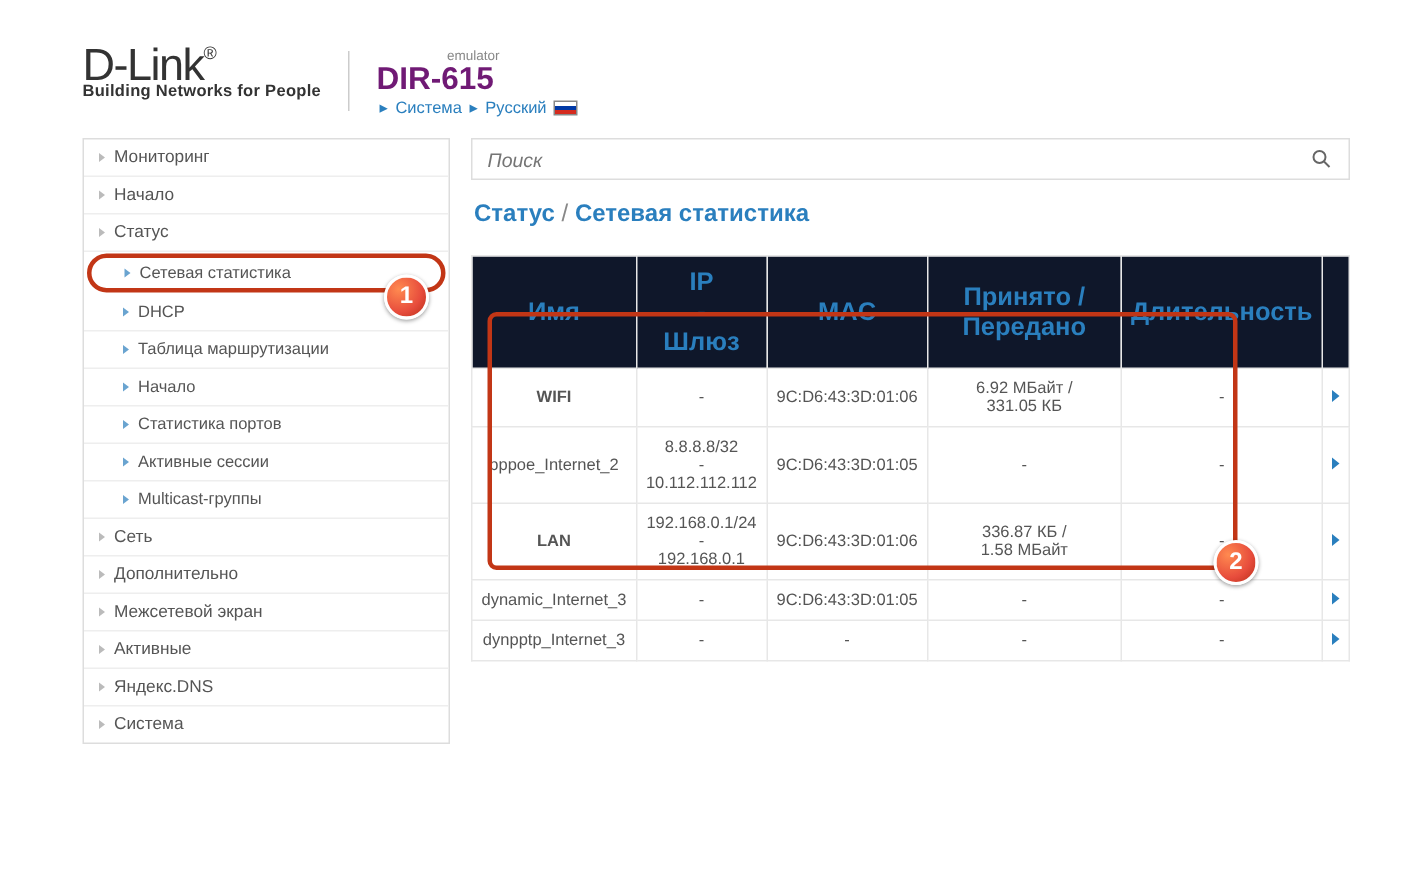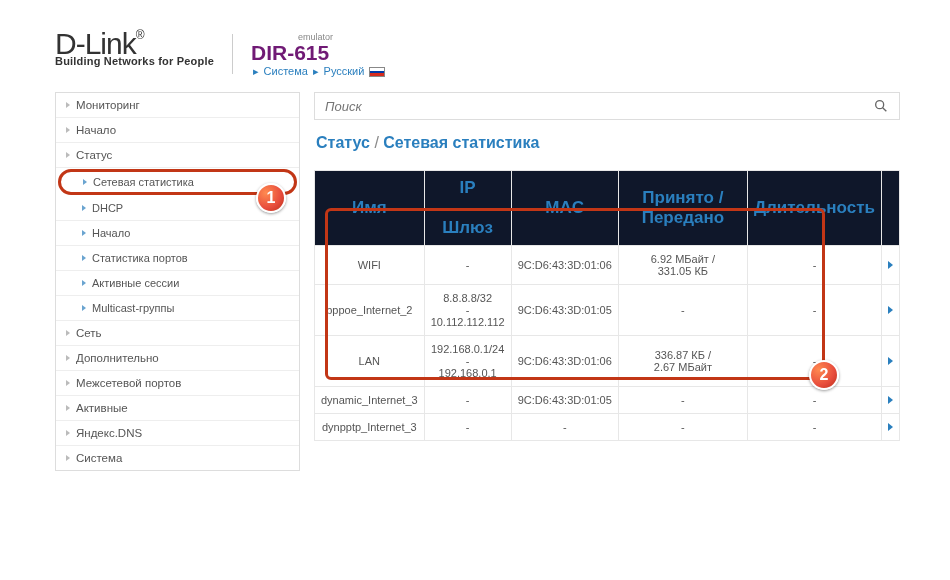--- a/index.html
+++ b/index.html
@@ -136,21 +136,21 @@
     text-align: center;
     vertical-align: middle;
   }
   table.stats th {
     color: #2a7fbe;
     font-weight: bold;
     background: #0f172a;
     font-size: 17px;
   }
   table.stats td { color: #555; }
-  .name-green { color: #2f8f3f; font-weight: 400; }
+  .name-green { color: #2f8f3f; font-weight: 700; }
   .name-red { color: #c0392b; font-weight: 500; }
   .row-arrow {
     color: #2a7fbe;
     width: 18px;
   }
   .row-arrow span {
     display: inline-block;
     width: 0; height: 0;
     border-top: 4px solid transparent;
     border-bottom: 4px solid transparent;
@@ -230,20 +230,24 @@
       <div class="badge" style="top:90px; left:200px;">
           <span>1</span>
         </div>
 
       <div class="sb-item sb-sub">
           <span class="bullet"></span>
           <span>DHCP</span>
         </div>
       <div class="sb-item sb-sub">
           <span class="bullet"></span>
+          <span>Таблица маршрутизации</span>
+        </div>
+      <div class="sb-item sb-sub">
+          <span class="bullet"></span>
           <span>Начало</span>
         </div>
       <div class="sb-item sb-sub">
           <span class="bullet"></span>
           <span>Статистика портов</span>
         </div>
       <div class="sb-item sb-sub">
           <span class="bullet"></span>
           <span>Активные сессии</span>
         </div>
@@ -254,21 +258,21 @@
       <div class="sb-item">
           <span class="bullet"></span>
           <span>Сеть</span>
         </div>
       <div class="sb-item">
           <span class="bullet"></span>
           <span>Дополнительно</span>
         </div>
       <div class="sb-item">
           <span class="bullet"></span>
-          <span>Межсетевой портов</span>
+          <span>Межсетевой экран</span>
         </div>
       <div class="sb-item">
           <span class="bullet"></span>
           <span>Активные</span>
         </div>
       <div class="sb-item">
           <span class="bullet"></span>
           <span>Яндекс.DNS</span>
         </div>
       <div class="sb-item">
@@ -326,21 +330,21 @@
                 <td>-</td>
                 <td class="row-arrow"><span></span></td>
               </tr>
               <tr>
                 <td class="name-green">LAN</td>
                 <td style="white-space:pre-line;">192.168.0.1/24
 -
 192.168.0.1</td>
                 <td>9C:D6:43:3D:01:06</td>
                 <td style="white-space:pre-line;">336.87 КБ /
-2.67 МБайт</td>
+1.58 МБайт</td>
                 <td>-</td>
                 <td class="row-arrow"><span></span></td>
               </tr>
               <tr>
                 <td class="name-red">dynamic_Internet_3</td>
                 <td style="white-space:pre-line;">-</td>
                 <td>9C:D6:43:3D:01:05</td>
                 <td style="white-space:pre-line;">-</td>
                 <td>-</td>
                 <td class="row-arrow"><span></span></td>

